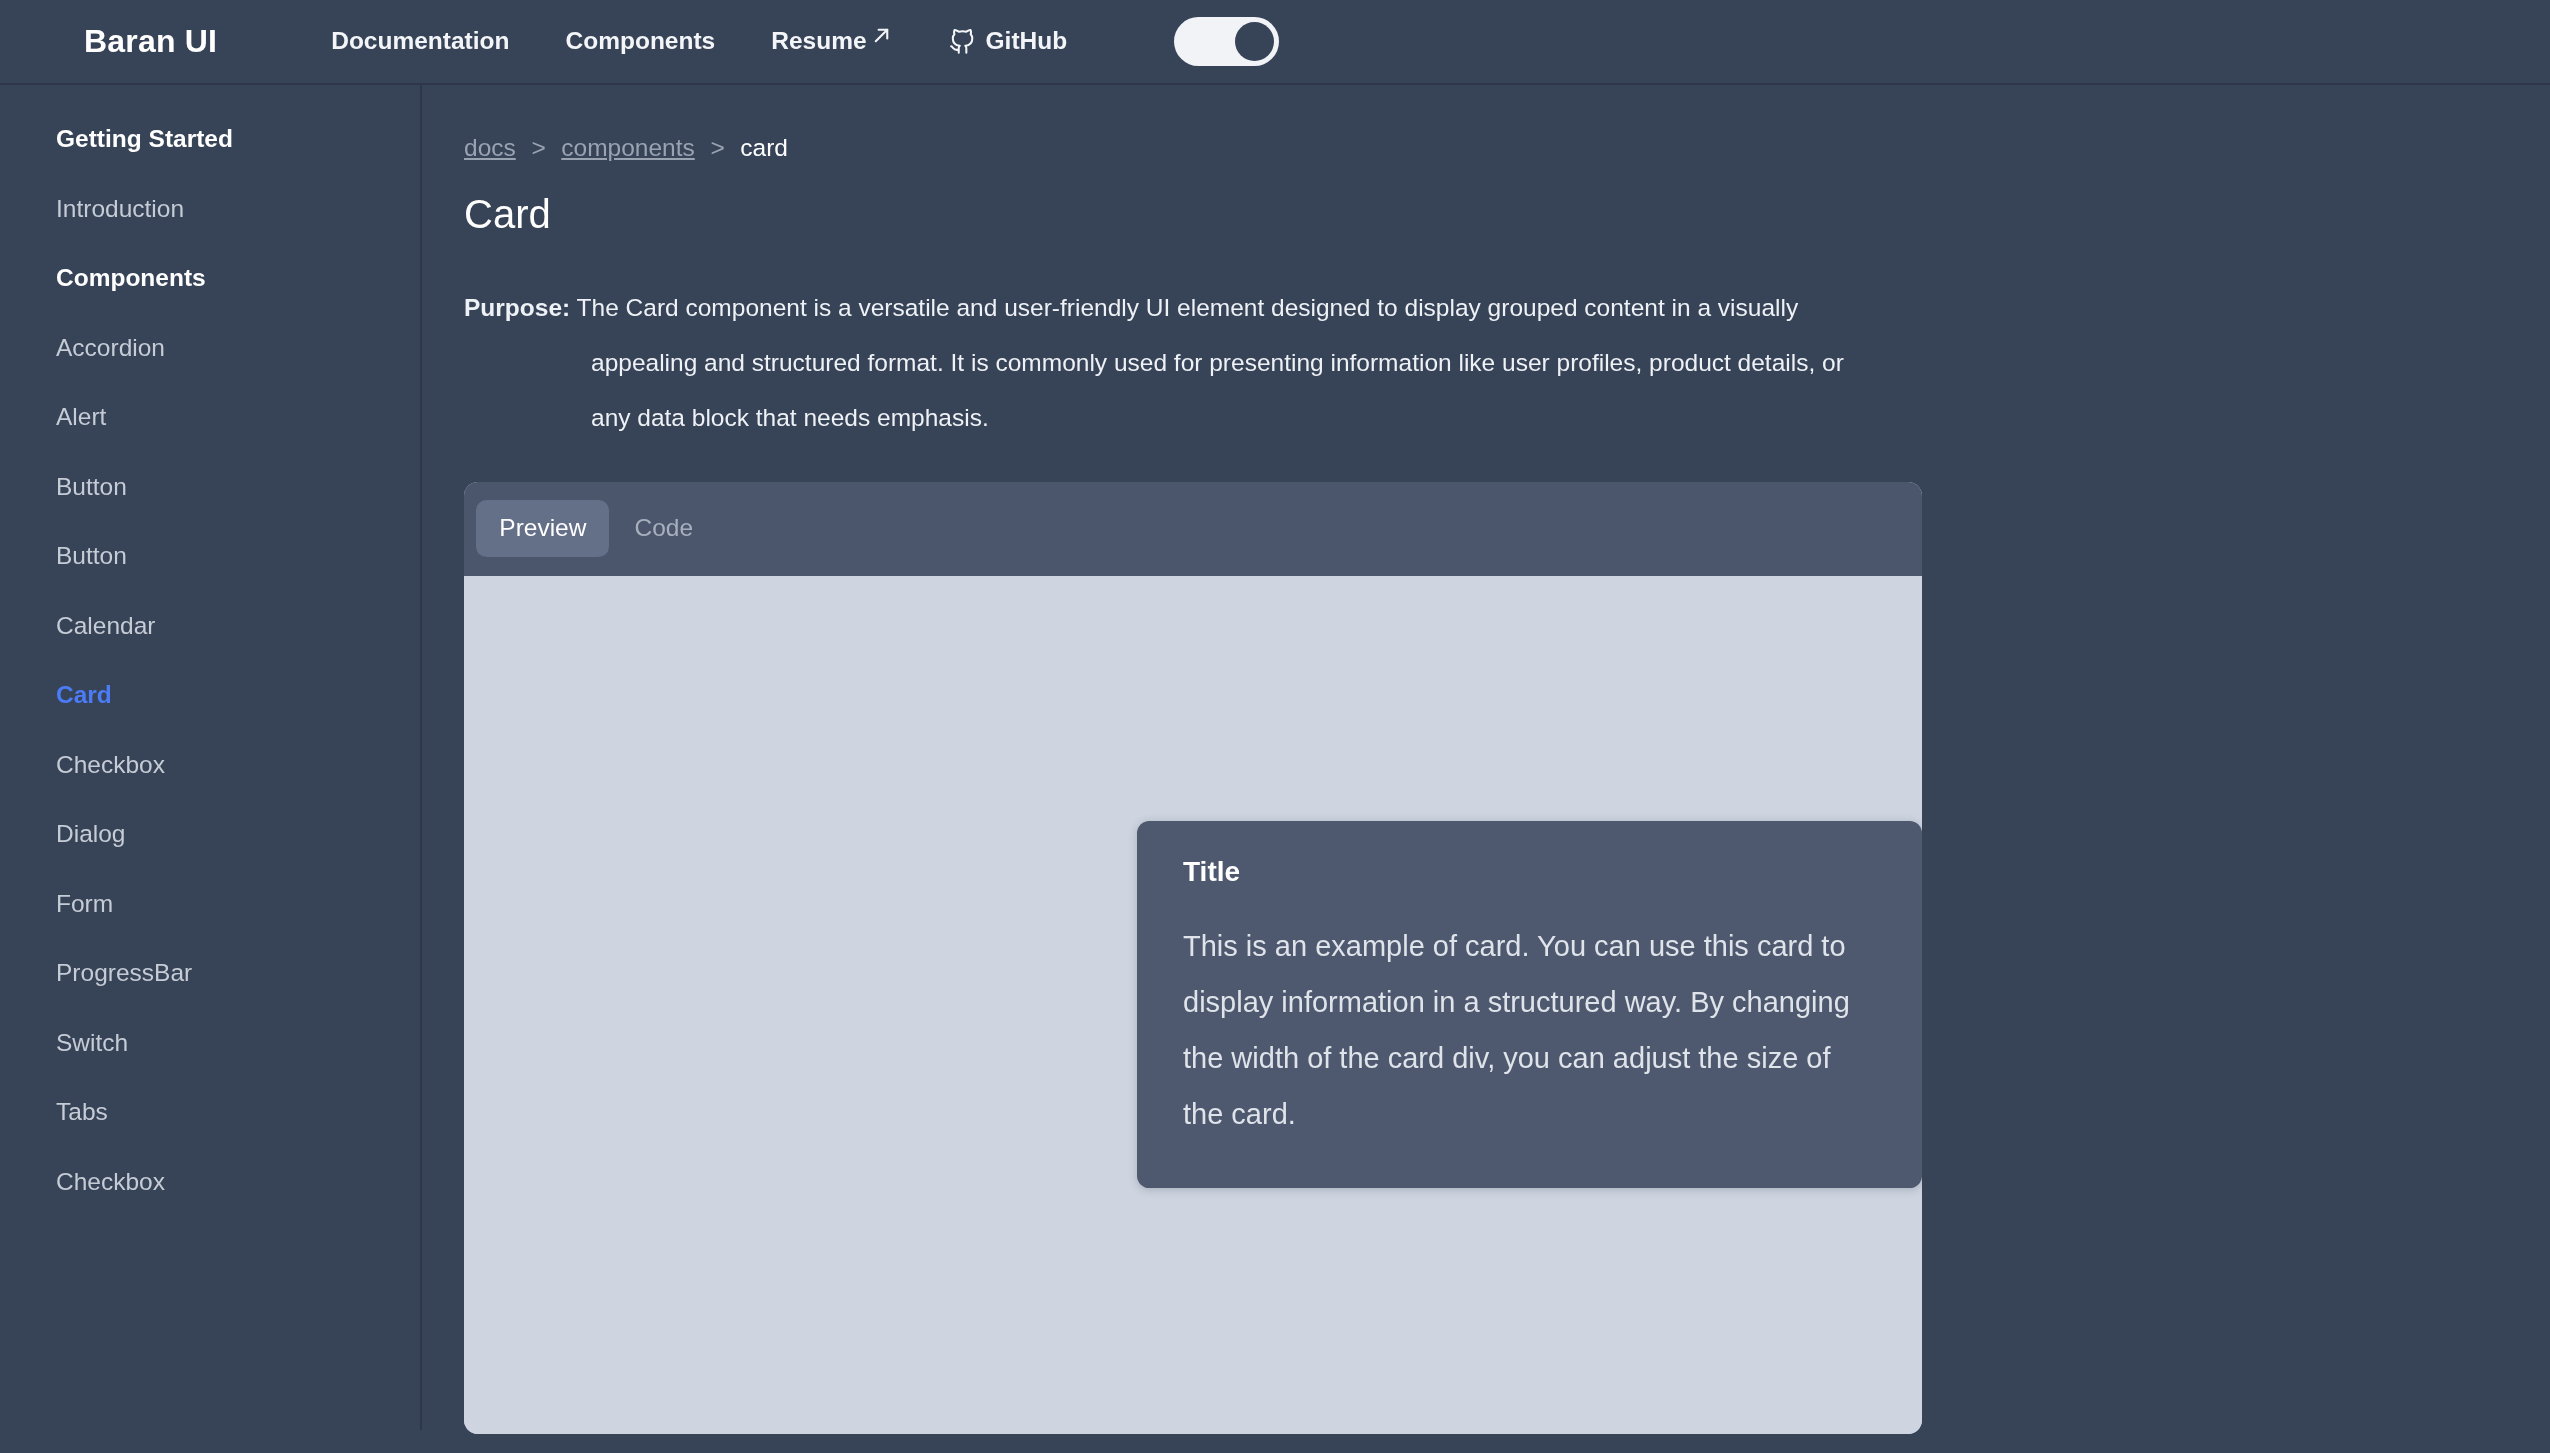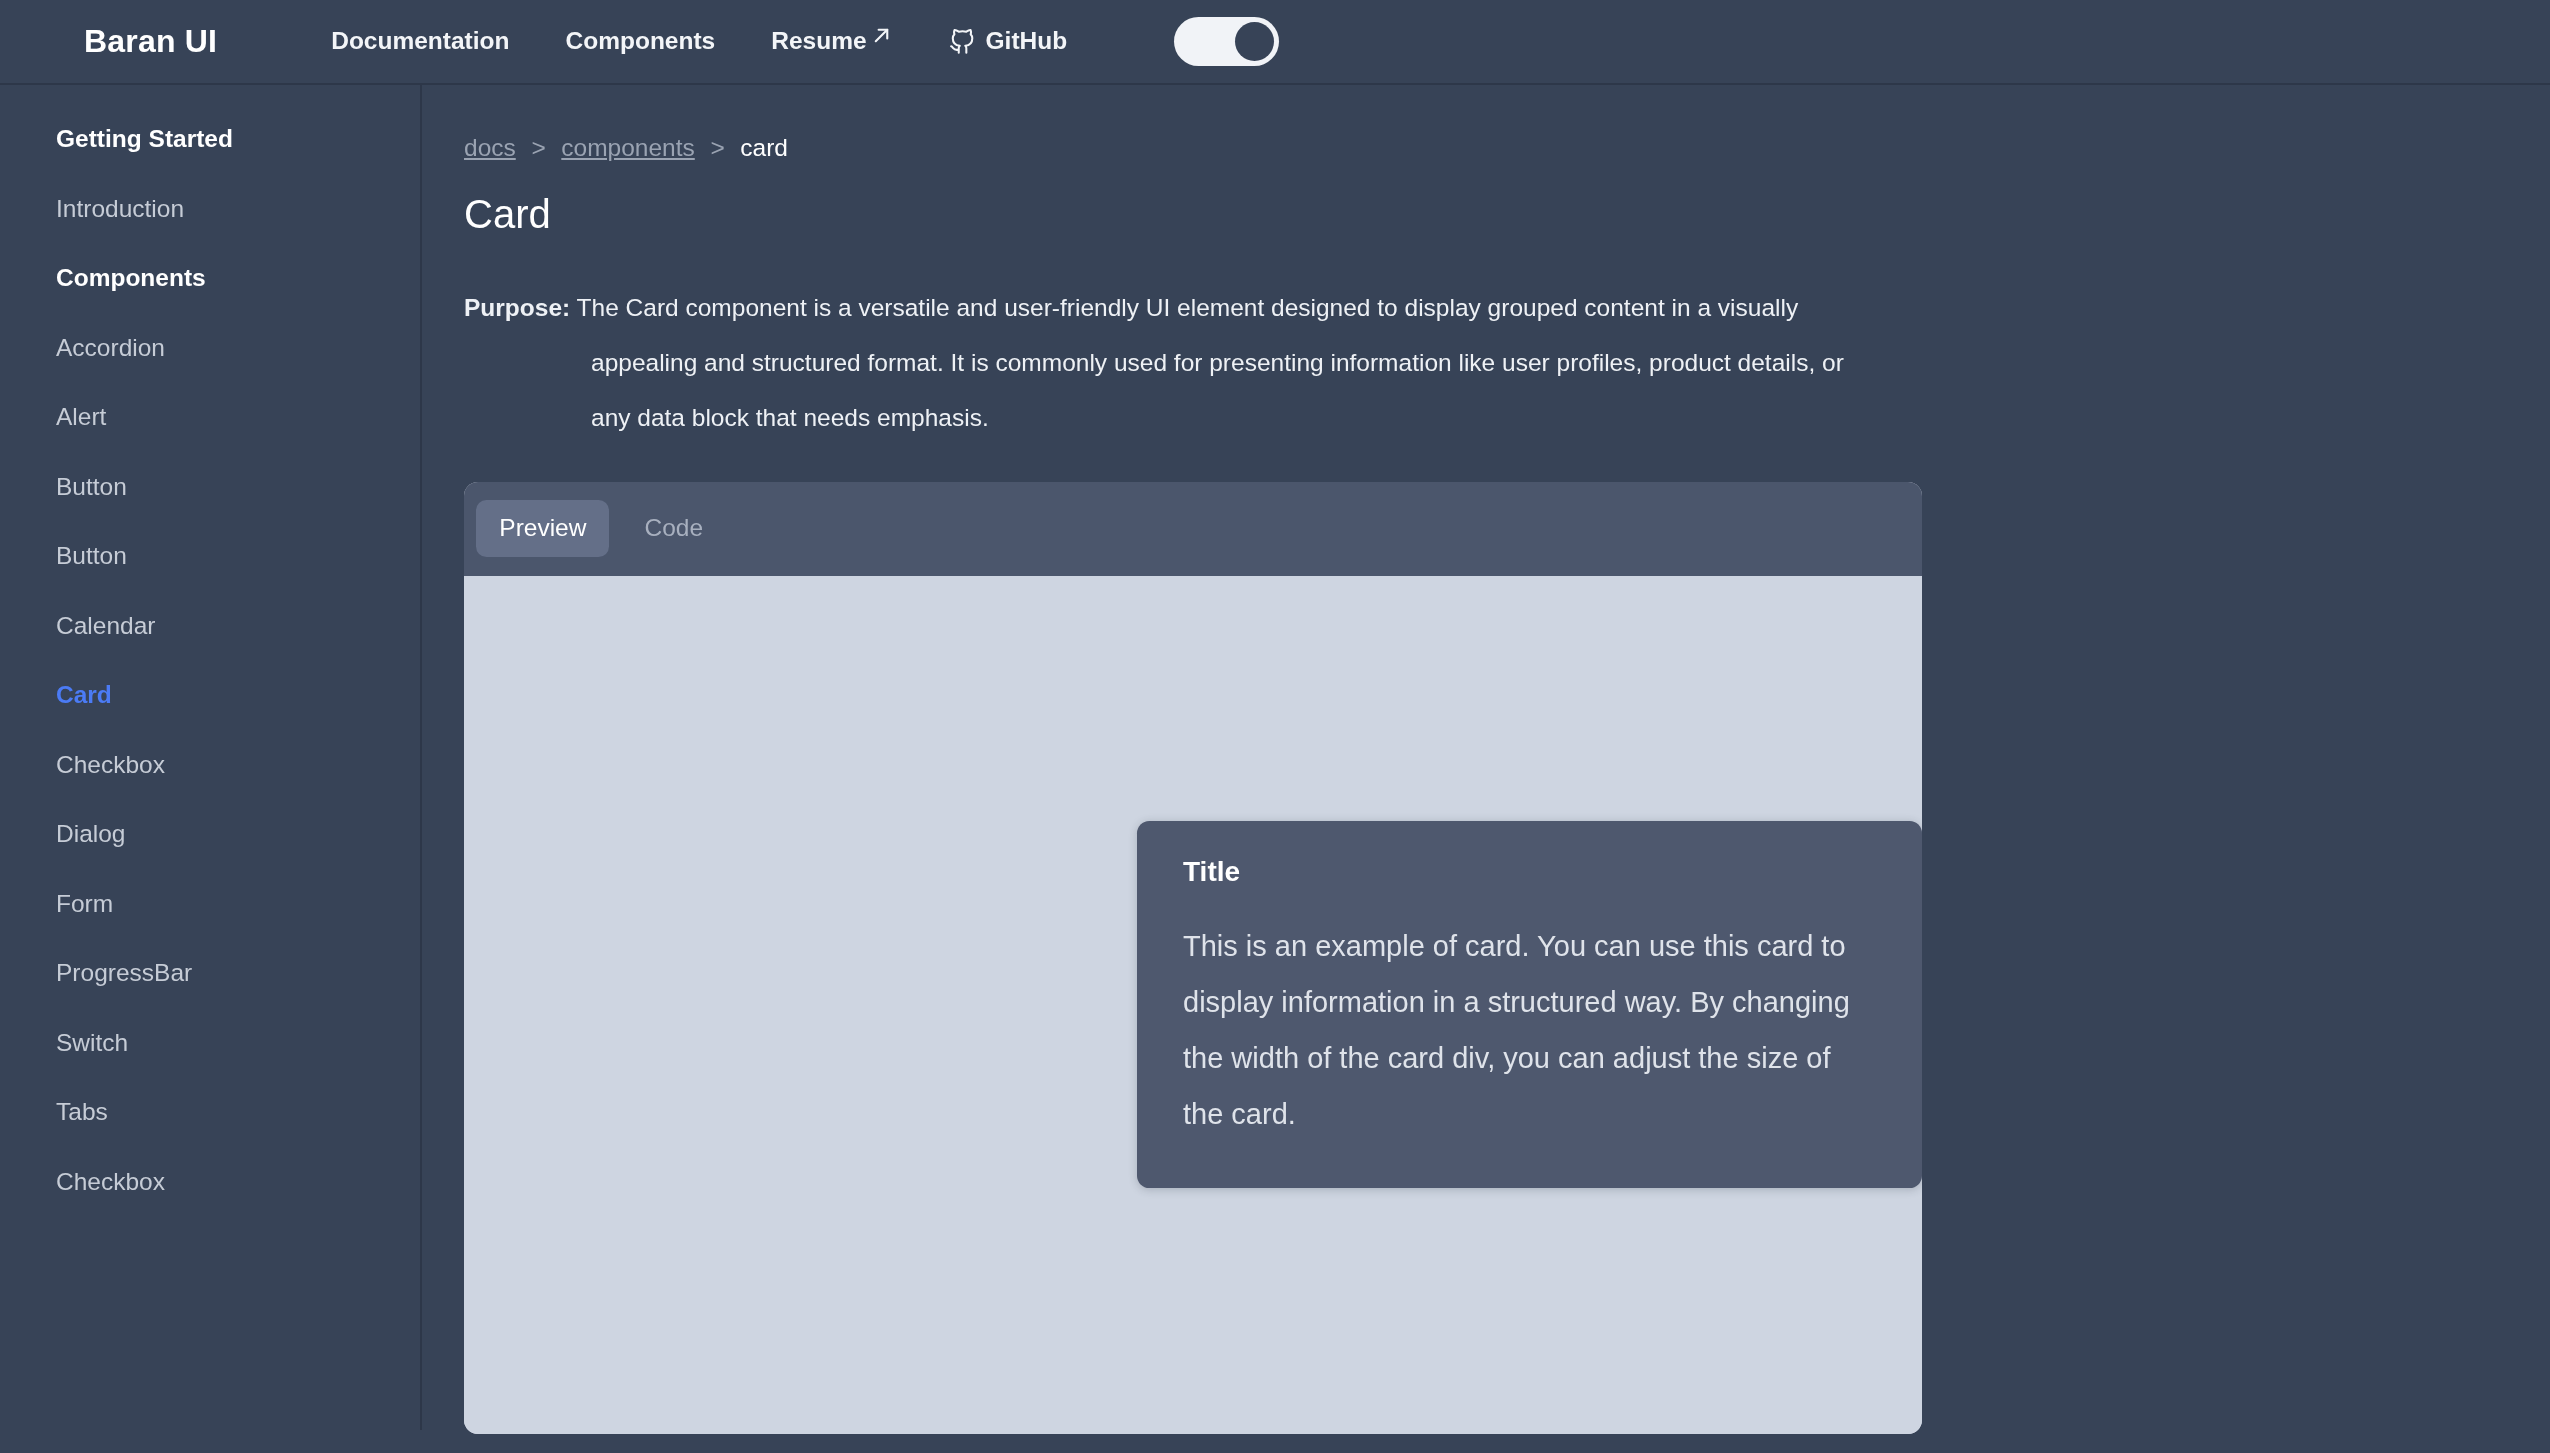--- a/index.html
+++ b/index.html
@@ -151,21 +151,21 @@
     border-radius: 14px;
     overflow: hidden;
     background: #ced5e1;
   }
   .tabstrip {
     height: 94px;
     background: #4b566c;
     display: flex;
     align-items: center;
     padding-left: 12.3px;
-    gap: 12px;
+    gap: 2px;
   }
   .tab {
     font-size: 24.5px;
     line-height: 1;
     padding: 16px 23px;
     border-radius: 10.5px;
     color: #a8b0bf;
     background: transparent;
     border: none;
     font-family: inherit;

